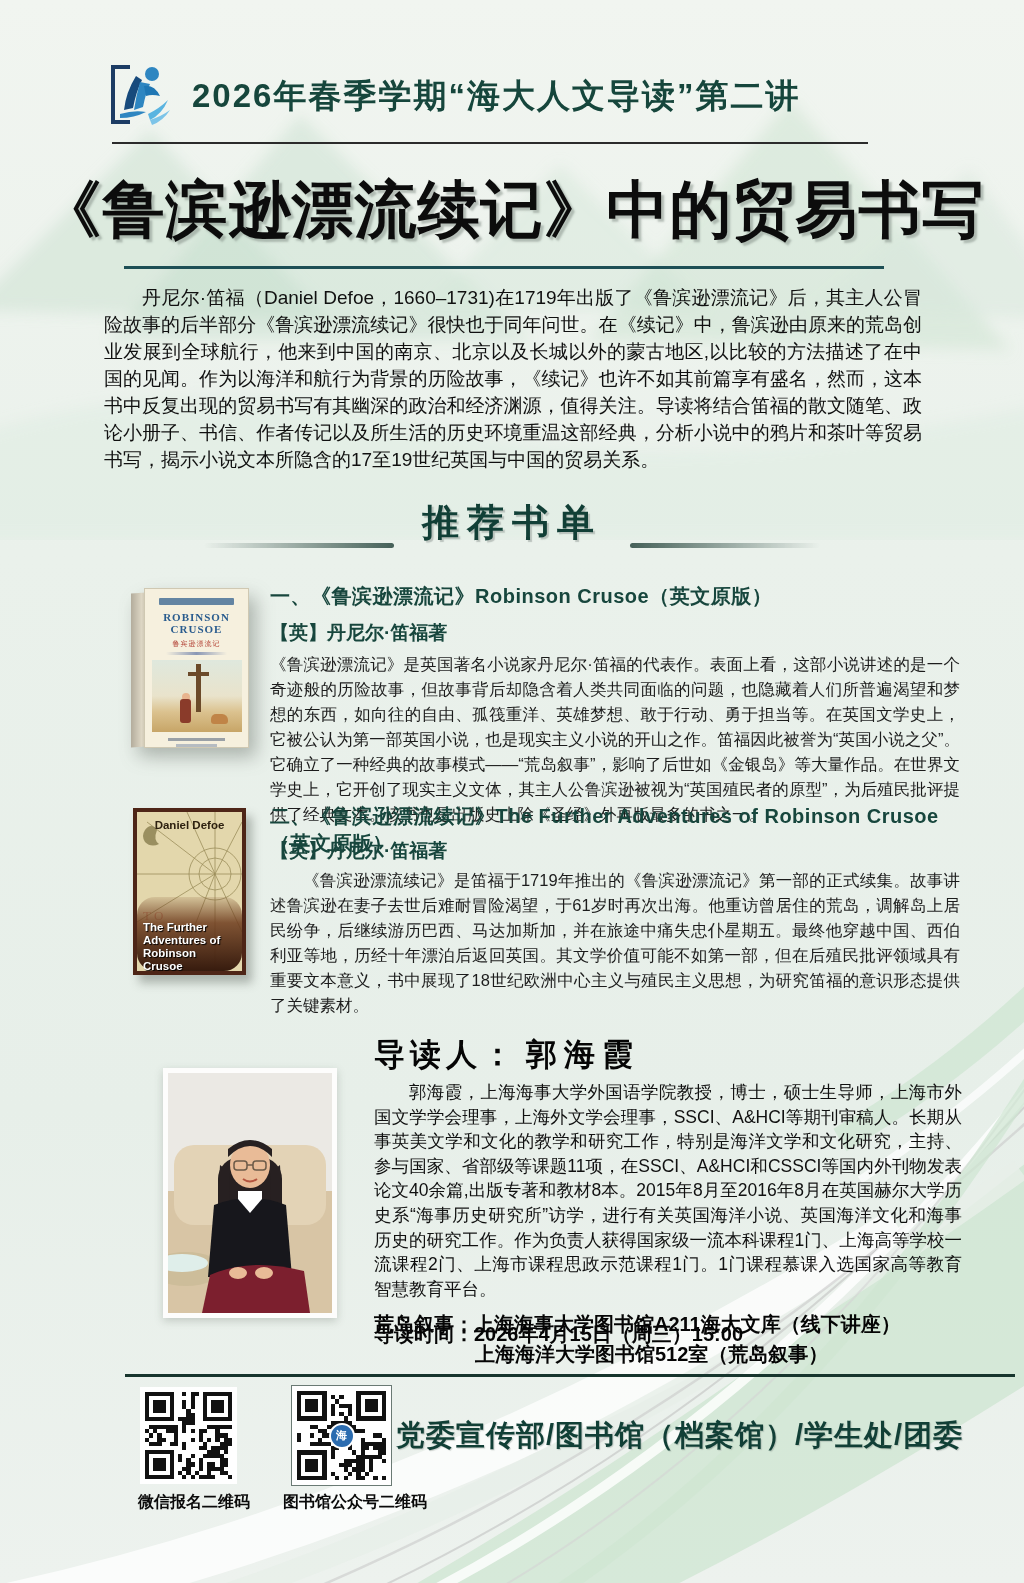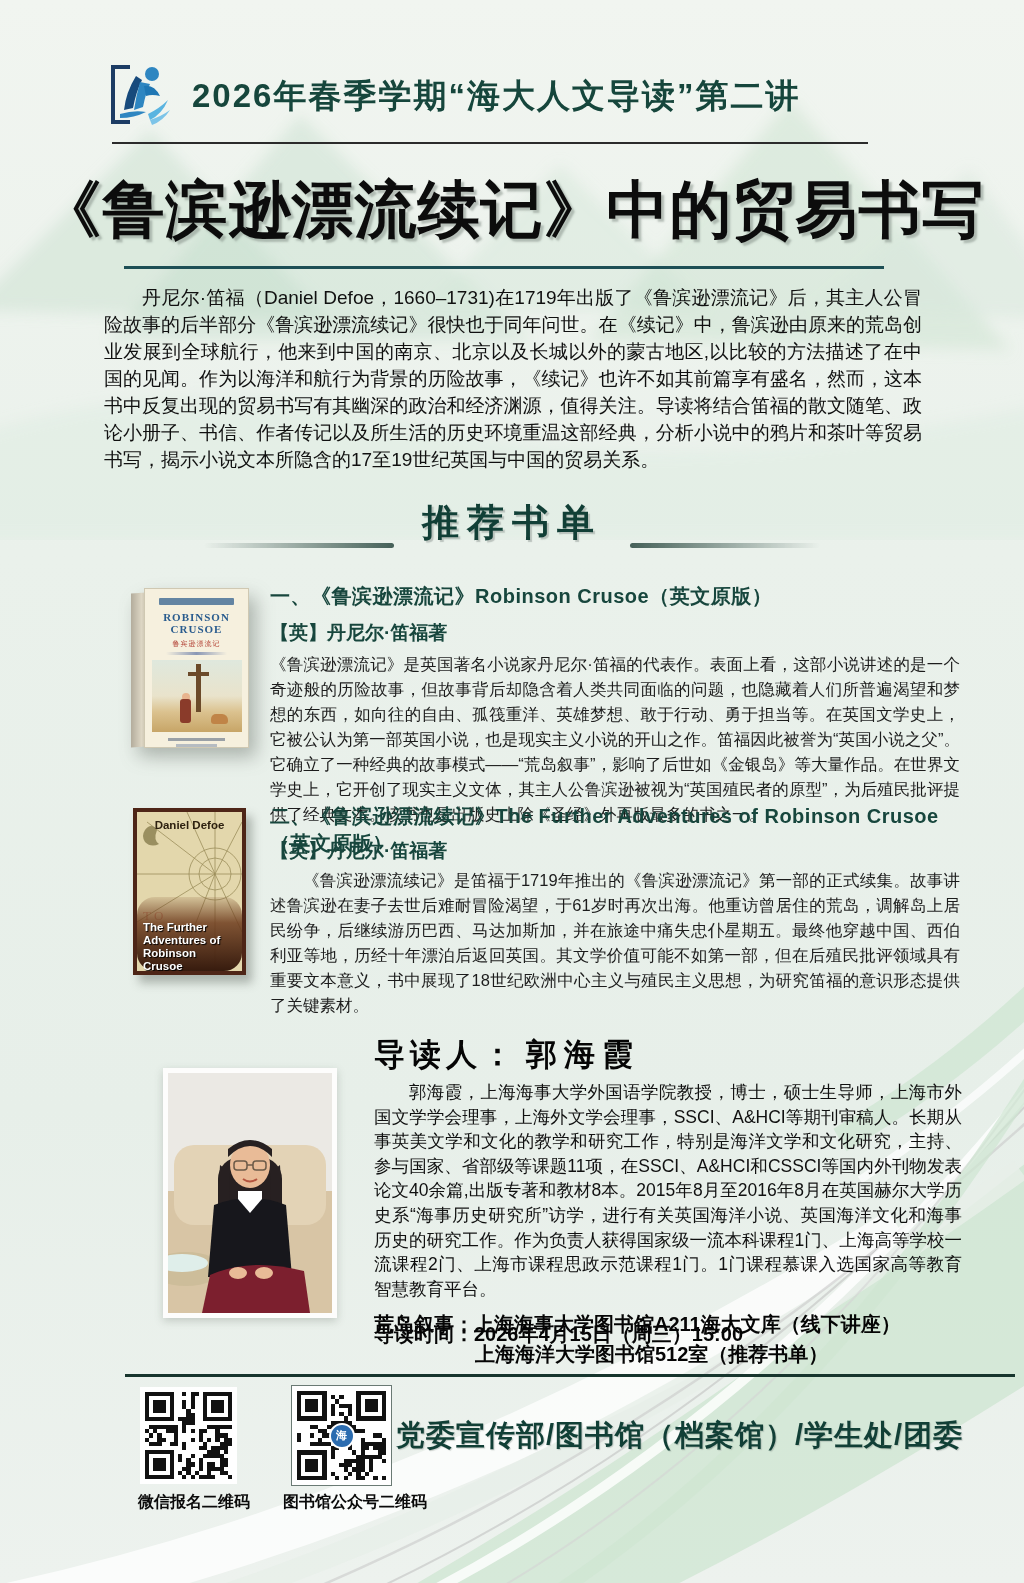--- a/index.html
+++ b/index.html
@@ -221,21 +221,21 @@
       <path d="M34,240 L142,240 L136,198 Q82,184 42,202 Z" fill="#7c1f2e"></path>
       <ellipse cx="70" cy="200" rx="9" ry="6" fill="#e9bb97"></ellipse>
       <ellipse cx="96" cy="200" rx="9" ry="6" fill="#e9bb97"></ellipse>
     </svg>
   </div>
   <div class="abs speaker-head"><span>导读人：</span><span class="nm">郭海霞</span></div>
   <div class="abs speaker-bio">郭海霞，上海海事大学外国语学院教授，博士，硕士生导师，上海市外国文学学会理事，上海外文学会理事，SSCI、A&amp;HCI等期刊审稿人。长期从事英美文学和文化的教学和研究工作，特别是海洋文学和文化研究，主持、参与国家、省部级等课题11项，在SSCI、A&amp;HCI和CSSCI等国内外刊物发表论文40余篇,出版专著和教材8本。2015年8月至2016年8月在英国赫尔大学历史系“海事历史研究所”访学，进行有关英国海洋小说、英国海洋文化和海事历史的研究工作。作为负责人获得国家级一流本科课程1门、上海高等学校一流课程2门、上海市课程思政示范课程1门。1门课程慕课入选国家高等教育智慧教育平台。</div>
 
   <div class="abs info-line info-time"><span>导读时间：</span><span>2026年4月15日（周三）15:00</span></div>
   <div class="abs info-line info-loc1"><span>荒岛叙事：</span><span>上海海事大学图书馆A211海大文库（线下讲座）</span></div>
-  <div class="abs info-line info-loc2">上海海洋大学图书馆512室（推荐书单）</div>
+  <div class="abs info-line info-loc2">上海海洋大学图书馆512室（荒岛叙事）</div>
 
   <div class="abs footer-line"></div>
   <div class="abs qr qr1">
       <svg viewBox="0 0 21 21" width="100%" height="100%" shape-rendering="crispEdges" fill="#111">
         <rect x="9" y="0" width="1" height="1"></rect>
         <rect x="11" y="0" width="1" height="1"></rect>
         <rect x="12" y="0" width="1" height="1"></rect>
         <rect x="11" y="1" width="1" height="1"></rect>
         <rect x="9" y="2" width="1" height="1"></rect>
         <rect x="11" y="2" width="1" height="1"></rect>

